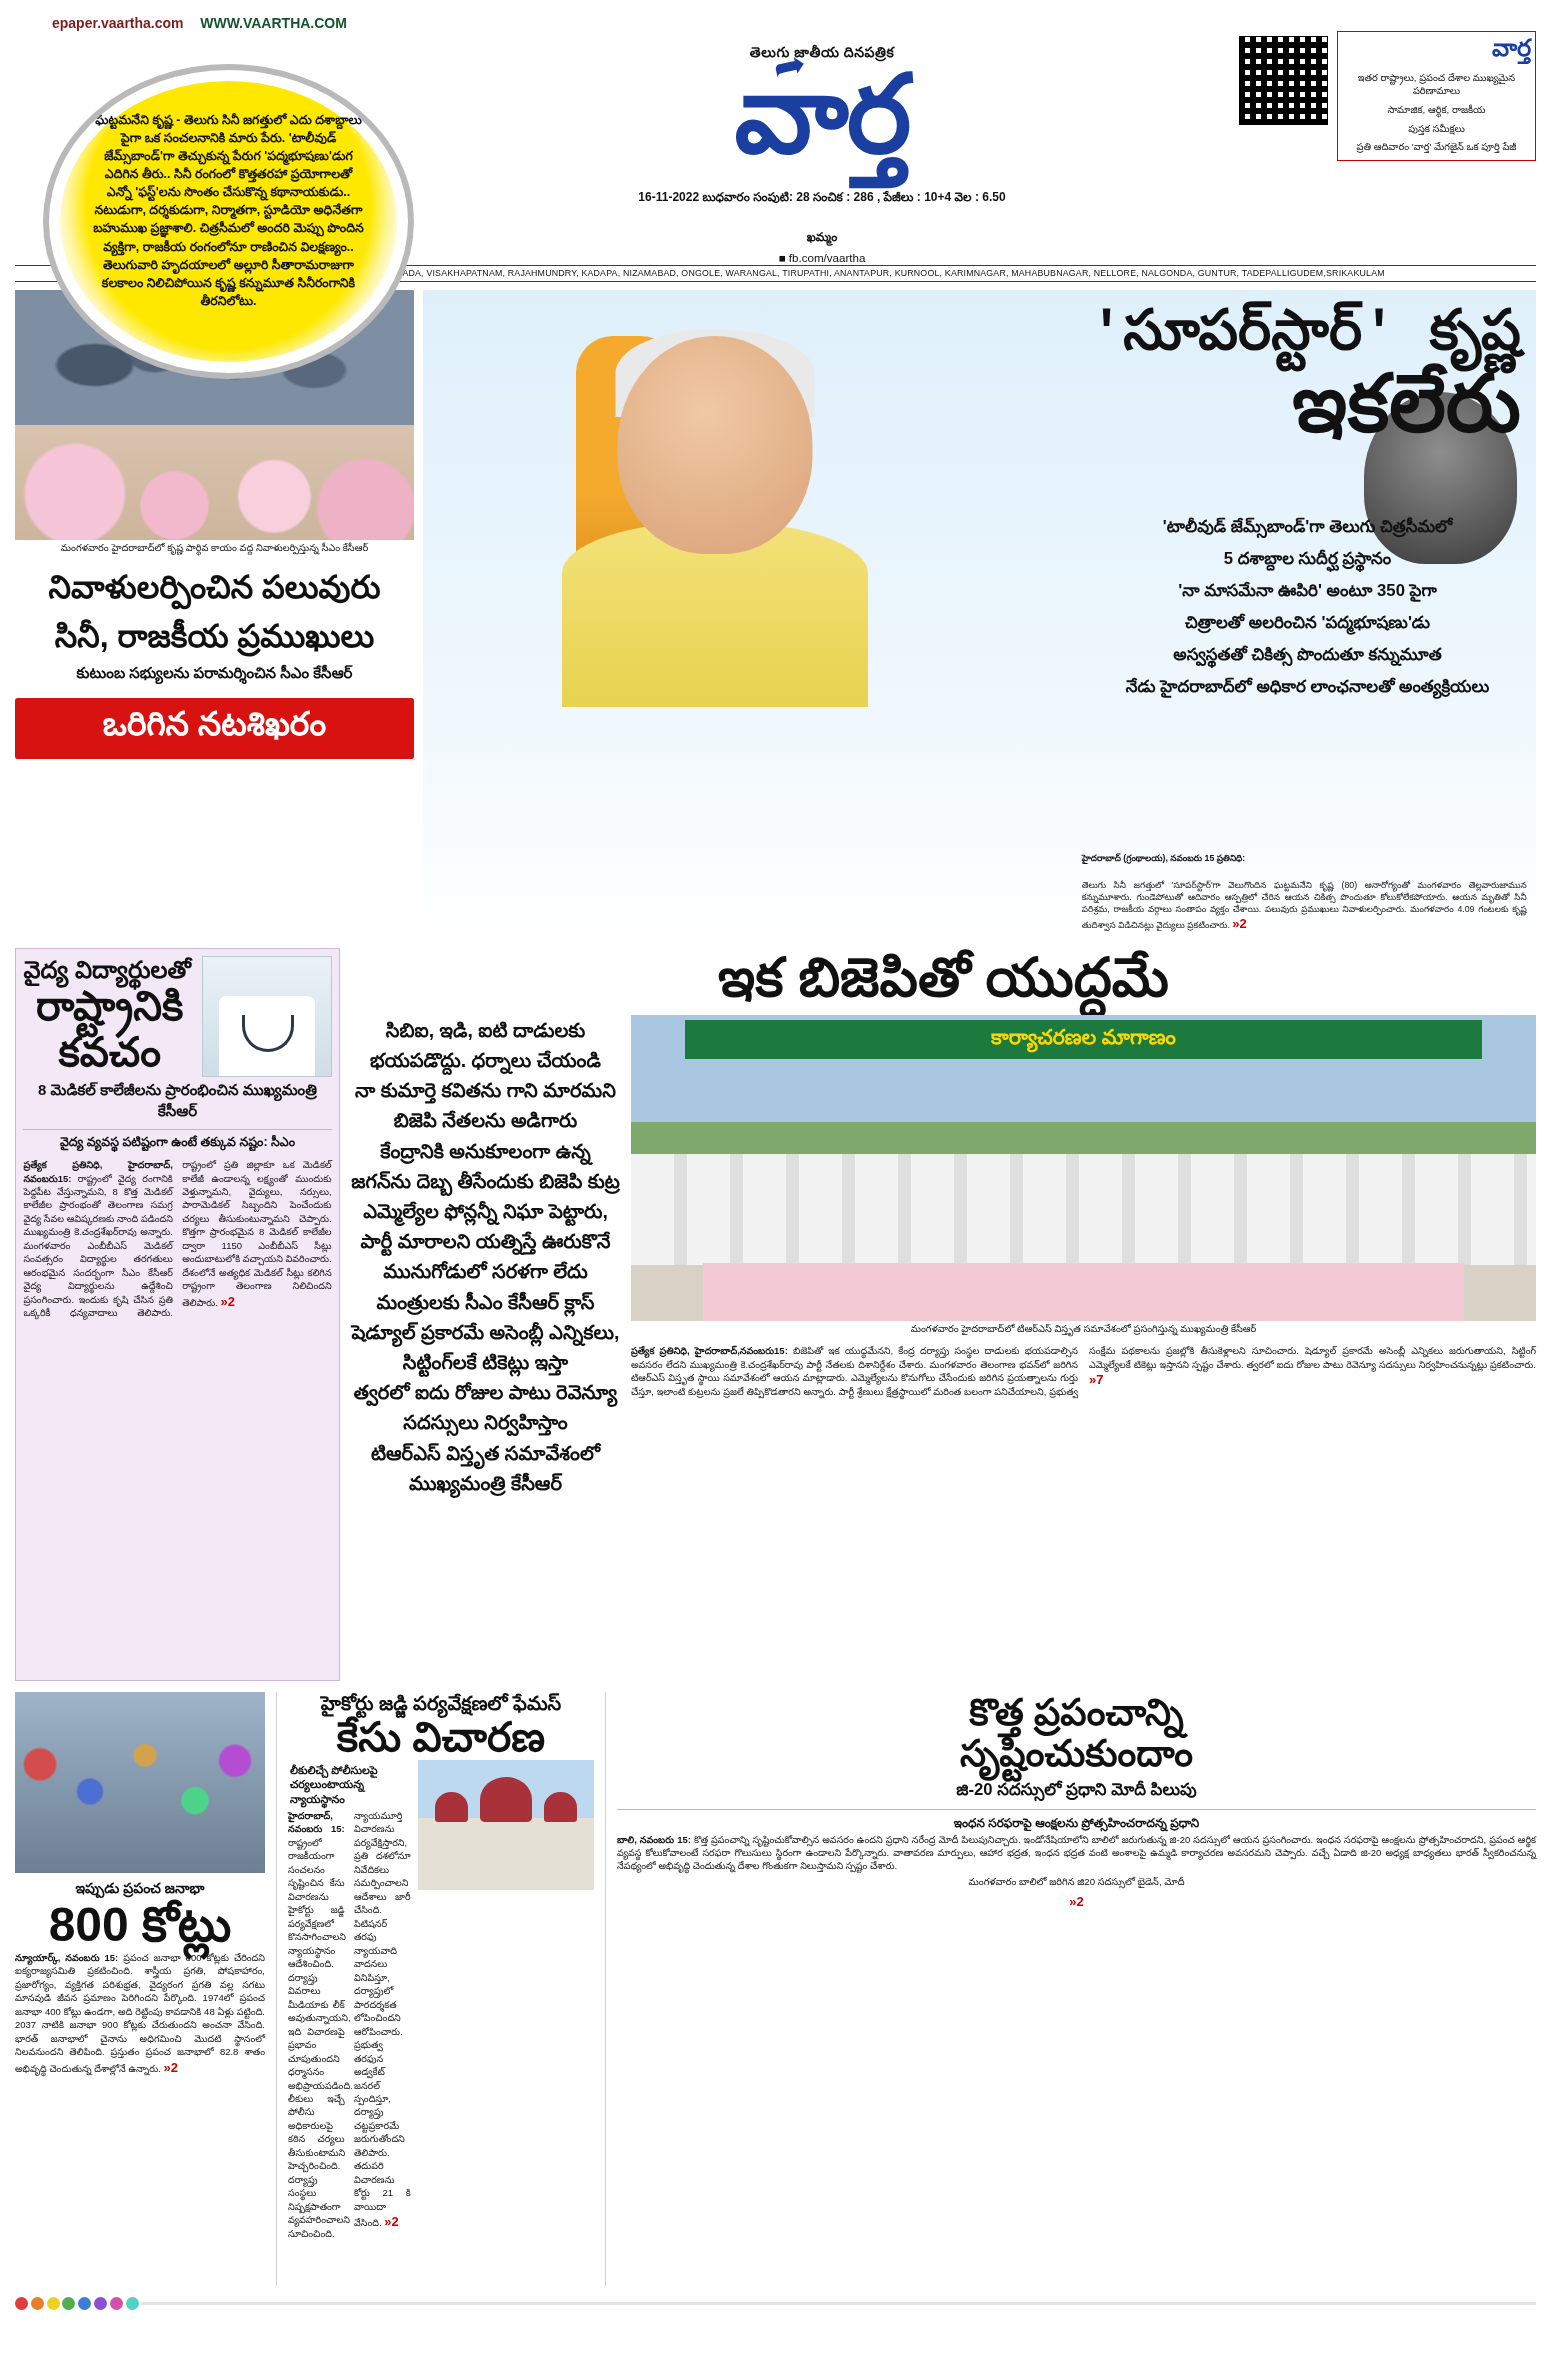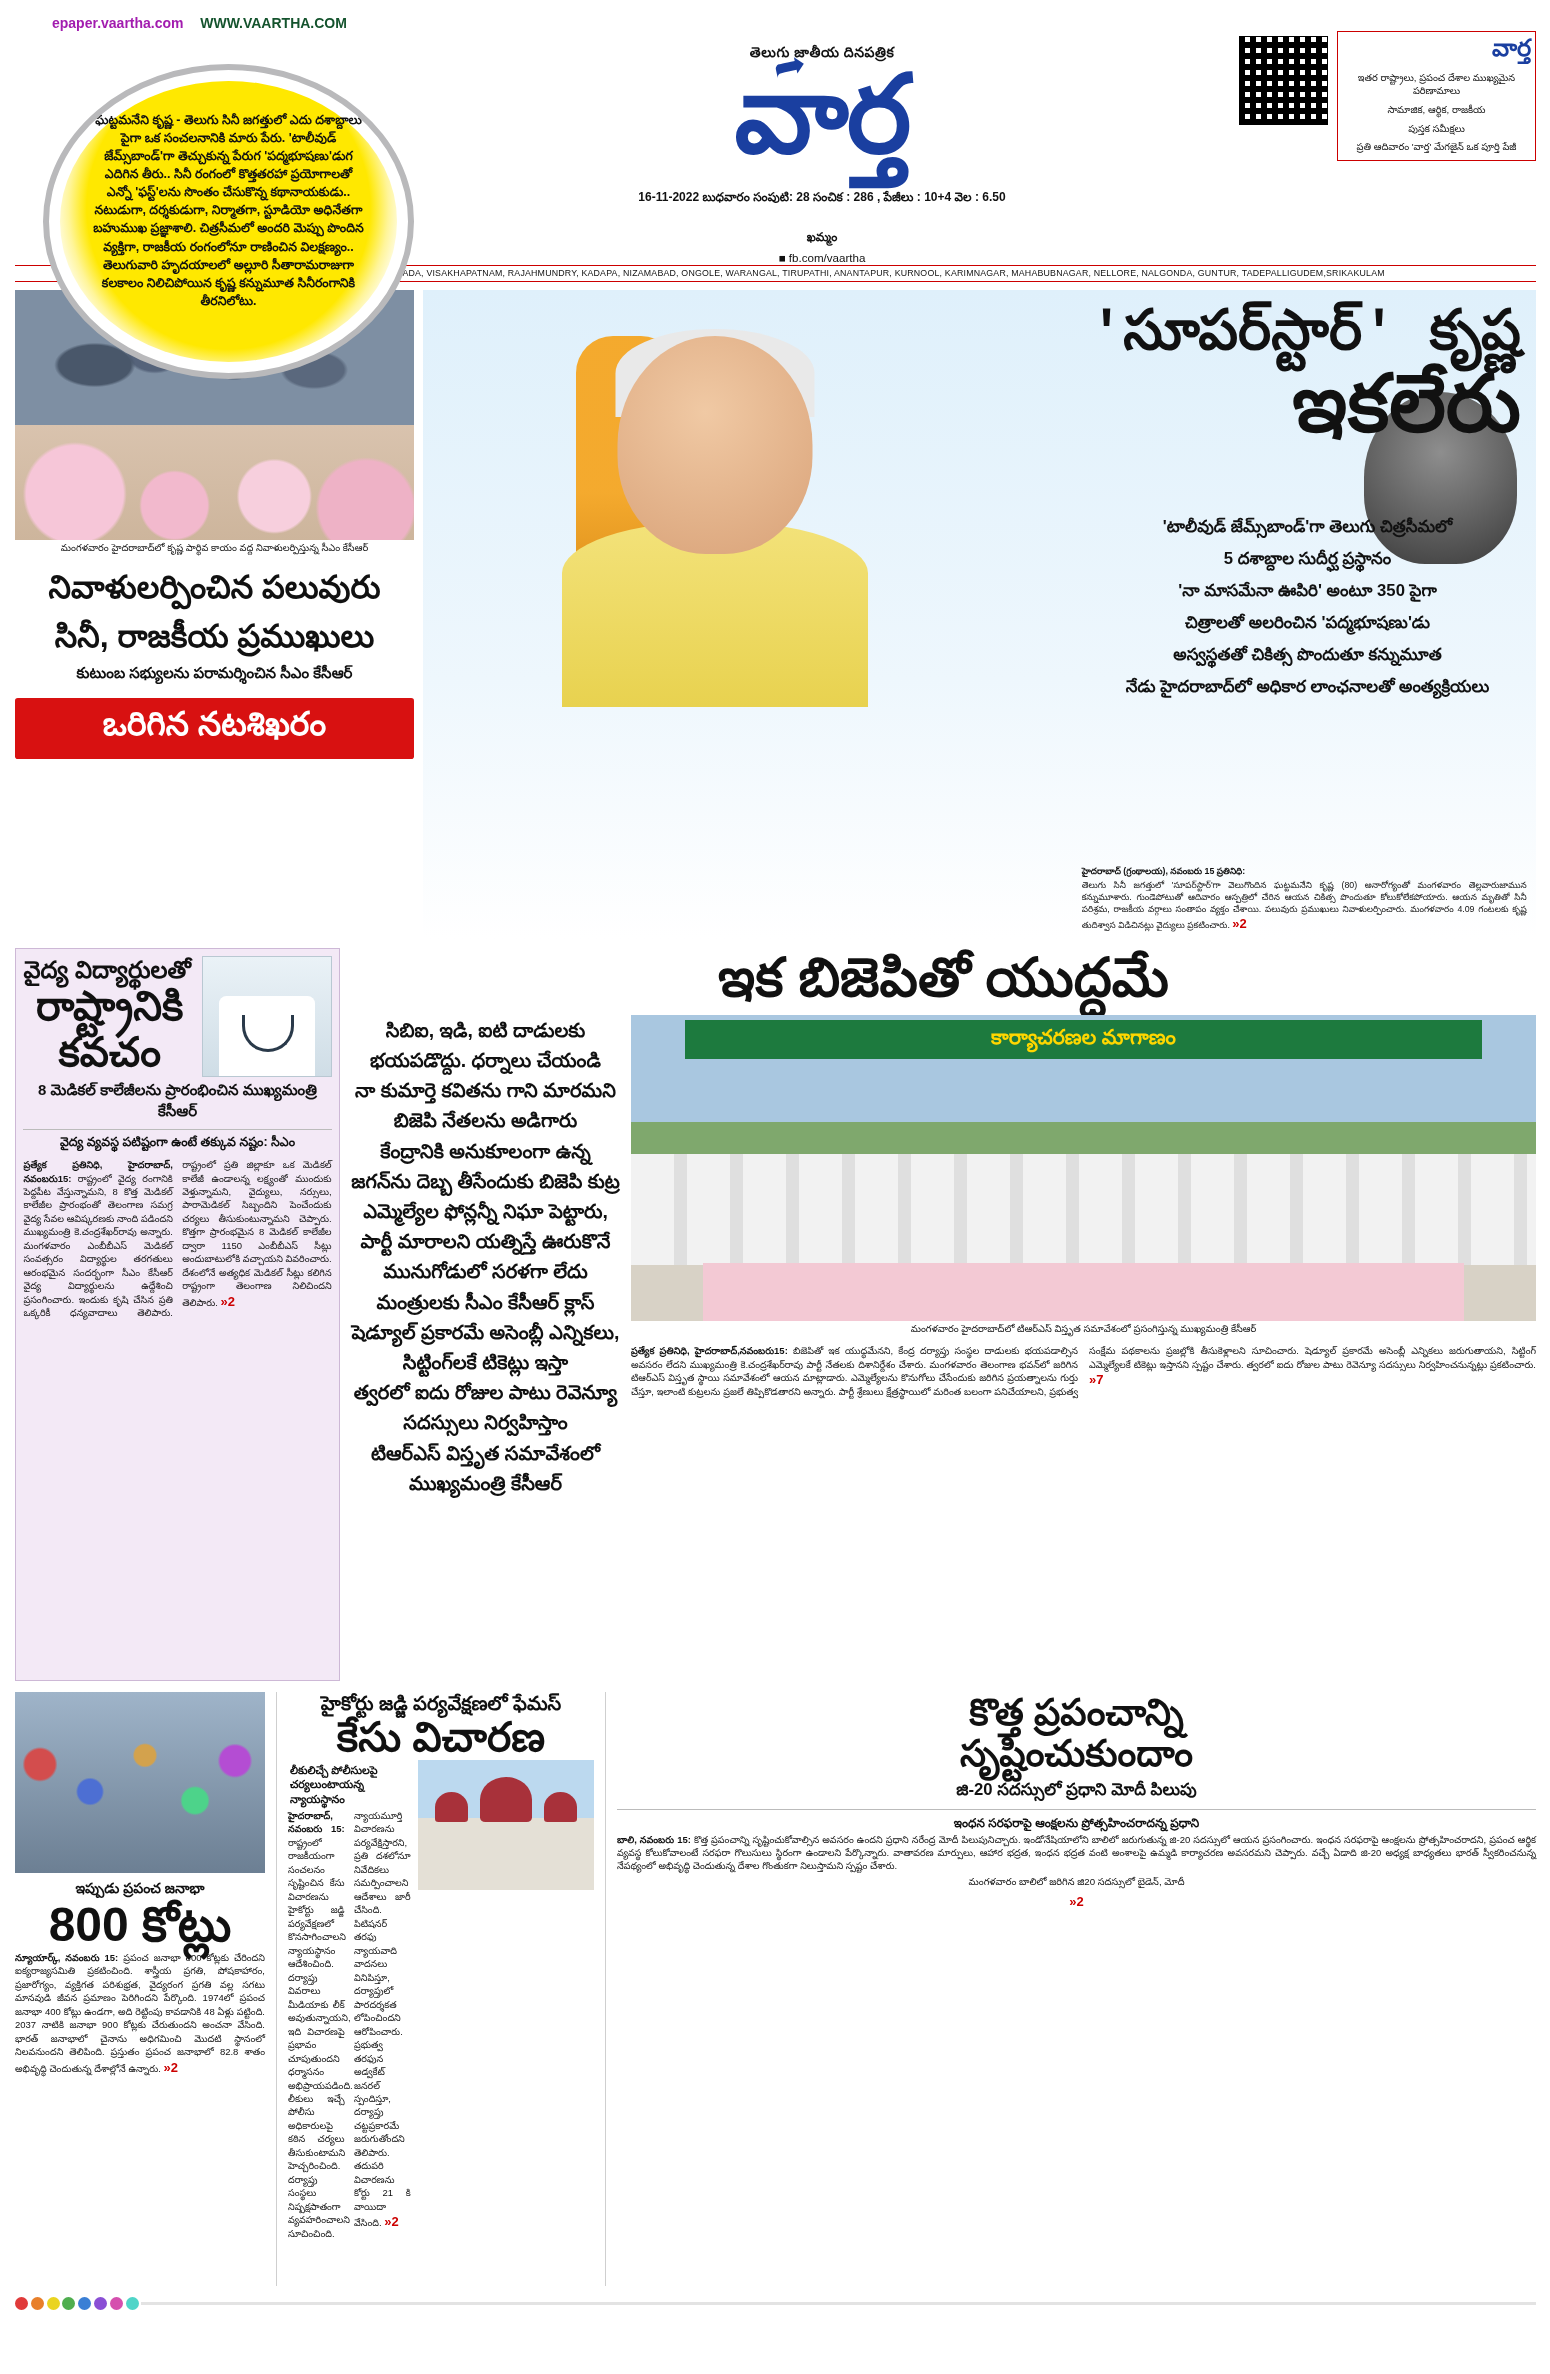--- a/index.html
+++ b/index.html
@@ -9,21 +9,21 @@
     background:#ffffff;
     font-family:"Liberation Sans", sans-serif;
     color:#111;
     position:relative;
     overflow:hidden;
   }
   .page { width:1551px; height:2375px; position:relative; padding:11px 15px; }
 
   
   .topbar { display:flex; align-items:center; gap:16.7px; font-size:14px; font-weight:bold; padding:3.7px 1.9px 0 37px; }
-  .topbar .site { color:#a21caf; }
+  .topbar .site { color:#7f1d1d; }
   .topbar .site2 { color:#14532d; }
 
   
   .masthead { display:flex; align-items:flex-start; justify-content:space-between; position:relative; height:232px; }
   .mast-left { width:399px; position:relative; }
   .bubble {
     width:371px; height:315px; border-radius:50%;
     background:#fff; border:6.5px solid #b9b9bb;
     position:absolute; top:33px; left:28px;
     overflow:hidden; z-index:5;
@@ -82,21 +82,21 @@
   .headline1 .l2 { font-size:80px; font-weight:bold; color:#111; line-height:1.05; }
   .hl-sub { position:absolute; right:15px; top:223px; width:427px; text-align:center; font-size:16.7px; line-height:1.7; font-weight:bold;}
   .hl-sub div { margin-bottom:3.7px; }
   .portrait { position:absolute; left:139px; top:18.6px; width:306px; height:399px; }
   .head-shape { position:absolute; left:50%; top:28px; transform:translateX(-50%); width:195px; height:218px; border-radius:50% 50% 45% 45%; background:radial-gradient(circle at 45% 35%, #f0c9a4, #d9a278); }
   .hair { position:absolute; left:50%; top:20.4px; transform:translateX(-50%); width:199px; height:88px; border-radius:50% 50% 0 0; background:#e9e9e9; }
   .shirt { position:absolute; left:50%; bottom:0; transform:translateX(-50%); width:306px; height:186px; background:linear-gradient(180deg,#f3e27a,#e8d24f); border-radius:50% 50% 0 0 / 28% 28% 0 0; }
   .monk { position:absolute; left:14px; top:28px; width:102px; height:241px; background:linear-gradient(180deg,#f5a623 0 65%, #e08e12 100%); border-radius:37px 37px 9.3px 9.3px; opacity:.95;}
   .inset-bw { position:absolute; right:18.6px; top:102px; width:153px; height:172px; background:radial-gradient(circle at 50% 35%, #8e8e8e, #3a3a3a); border-radius:50% 50% 40% 40%; }
   .lead-caption-box { position:absolute; right:9.3px; bottom:5.6px; width:445px; font-size:8.8px; line-height:1.35; text-align:justify; }
-  .lead-caption-box .ttl { font-weight:bold; display:block; margin-bottom:2px; }
+  .lead-caption-box .ttl { font-weight:bold; display:block; margin-bottom:15px; }
   .cont { color:#c00; font-weight:bold; font-size:13px; }
 
   
   .sec2 { display:flex; gap:11px; margin-top:9.3px; height:733px; }
   .col-health { width:325px; background:#f3e9f6; border:0.9px solid #cdb8d6; padding:7.4px; }
   .col-health .h-sm { font-size:24px; font-weight:bold; line-height:1.15; }
   .col-health .h-lg { font-size:41px; font-weight:bold; line-height:1.12; text-align:center; }
   .doc-img { float:right; width:130px; height:121px; background:linear-gradient(180deg,#eaf2f7,#cfdde6); border:0.9px solid #b9c8d2; margin:0 0 3.7px 5.6px; position:relative;}
   .doc-img .coat { position:absolute; bottom:0; left:16.7px; width:96px; height:80px; background:#fff; border-radius:7.4px 7.4px 0 0; }
   .doc-img .steth { position:absolute; bottom:24px; left:39px; width:52px; height:37px; border:3.7px solid #2a3a4a; border-top:none; border-radius:0 0 26px 26px;}

